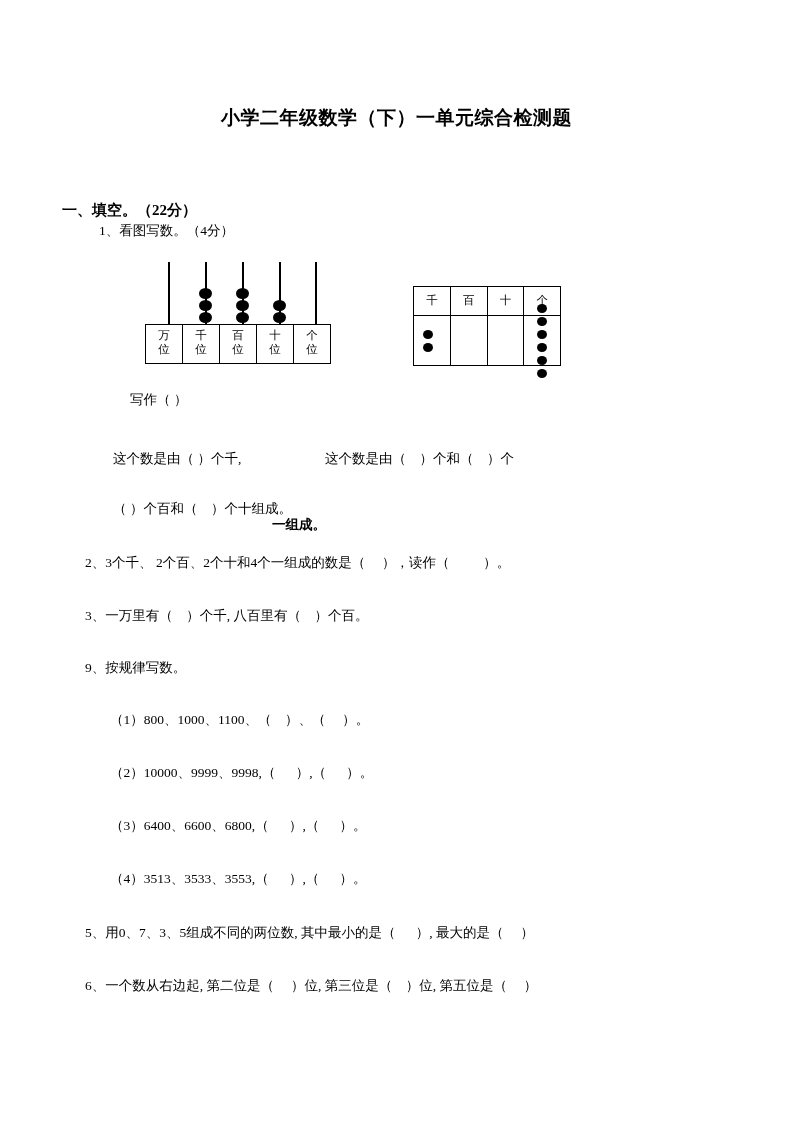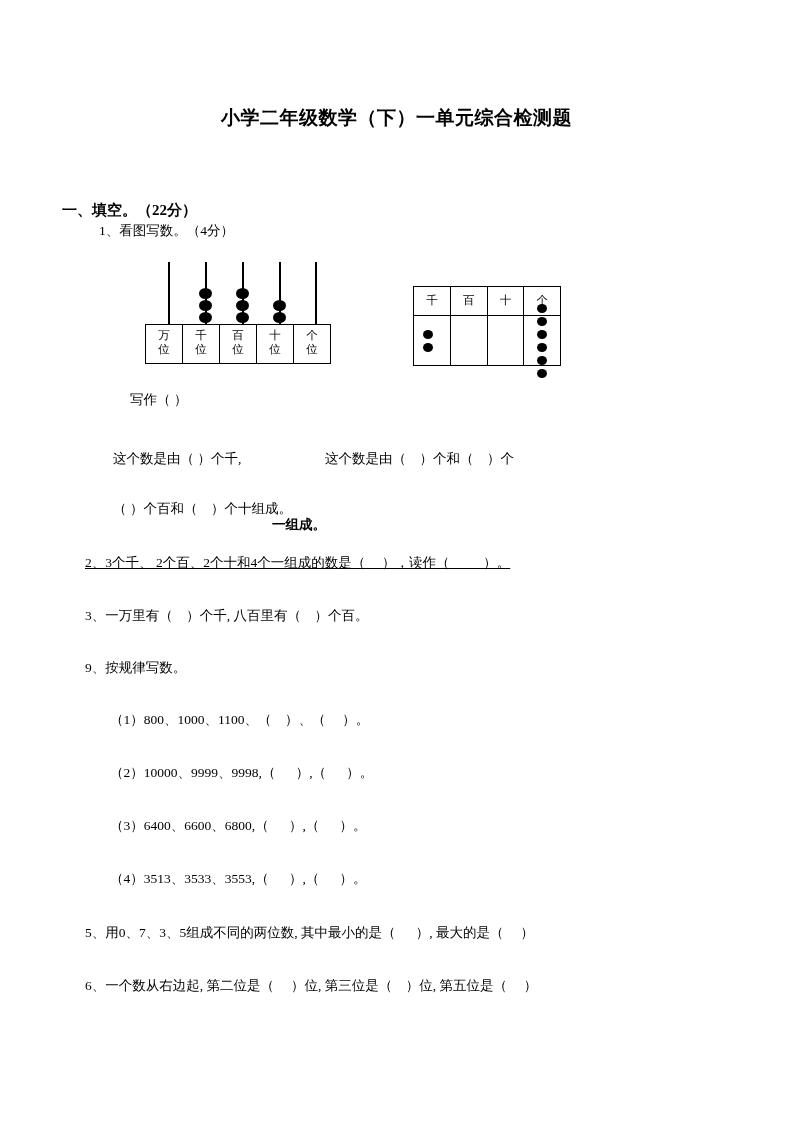--- a/index.html
+++ b/index.html
@@ -146,21 +146,21 @@
     position: absolute;
     font-size: 13.5px;
     white-space: pre;
   }
   .l1 { top: 450px; left: 113px; }
   .l1b { top: 450px; left: 325px; }
   .l2 { top: 500px; left: 113px; }
   .l2b { top: 516px; left: 272px; font-weight: bold; }
 
   .item { position: absolute; font-size: 13.5px; white-space: pre; }
-  .i2 { top: 554px; left: 85px; text-decoration: underline; }
+  .i2 { top: 554px; left: 85px; }
   .i3 { top: 607px; left: 85px; }
   .i4 { top: 659px; left: 85px; }
   .i4a { top: 711px; left: 110px; }
   .i4b { top: 764px; left: 110px; }
   .i4c { top: 817px; left: 110px; }
   .i4d { top: 870px; left: 110px; text-align: center; }
   .i5 { top: 924px; left: 85px; }
   .i6 { top: 977px; left: 85px; }
 </style>
 </head>

